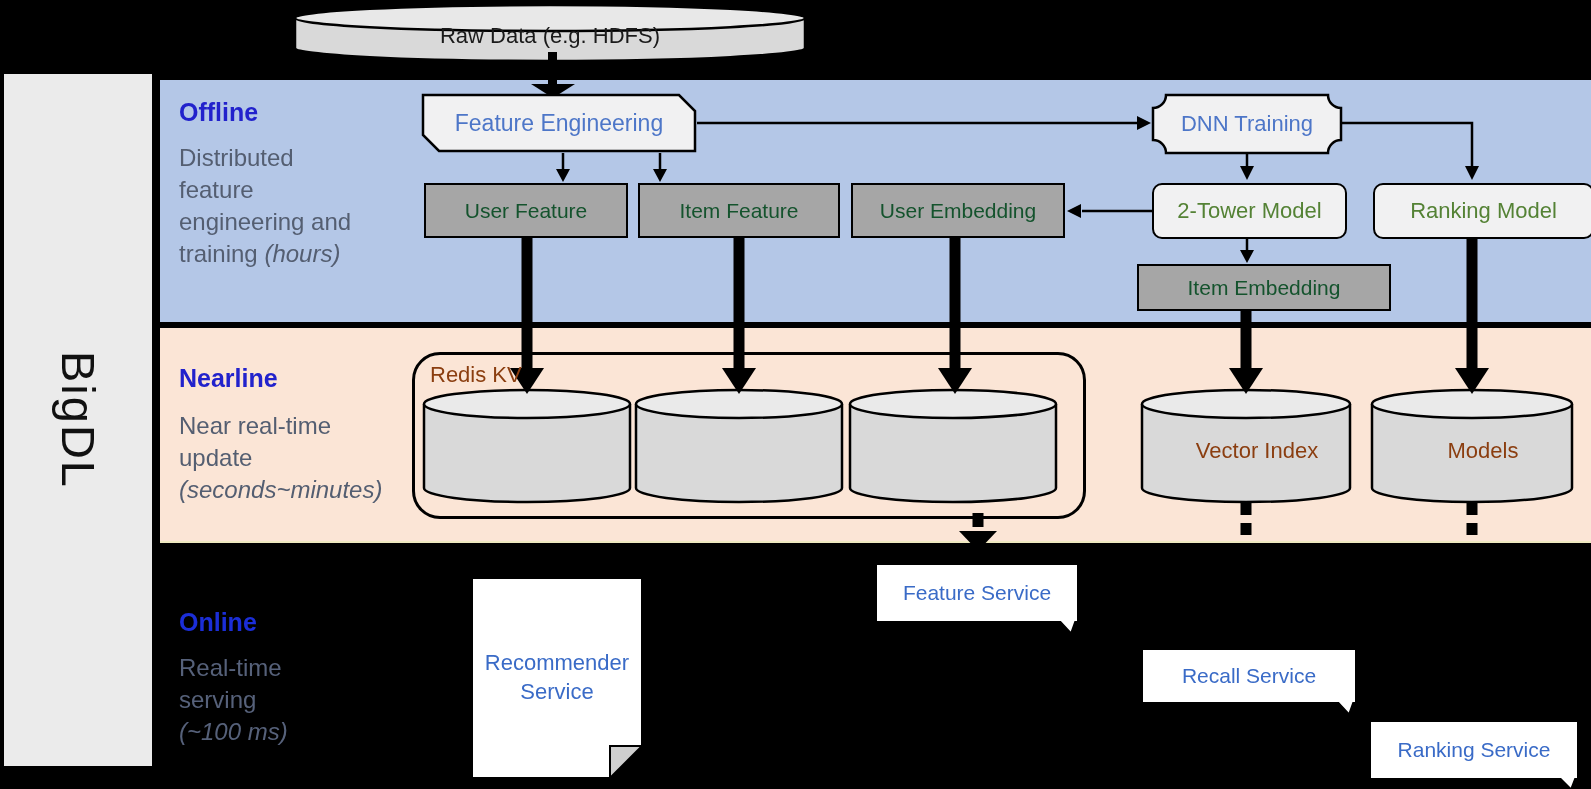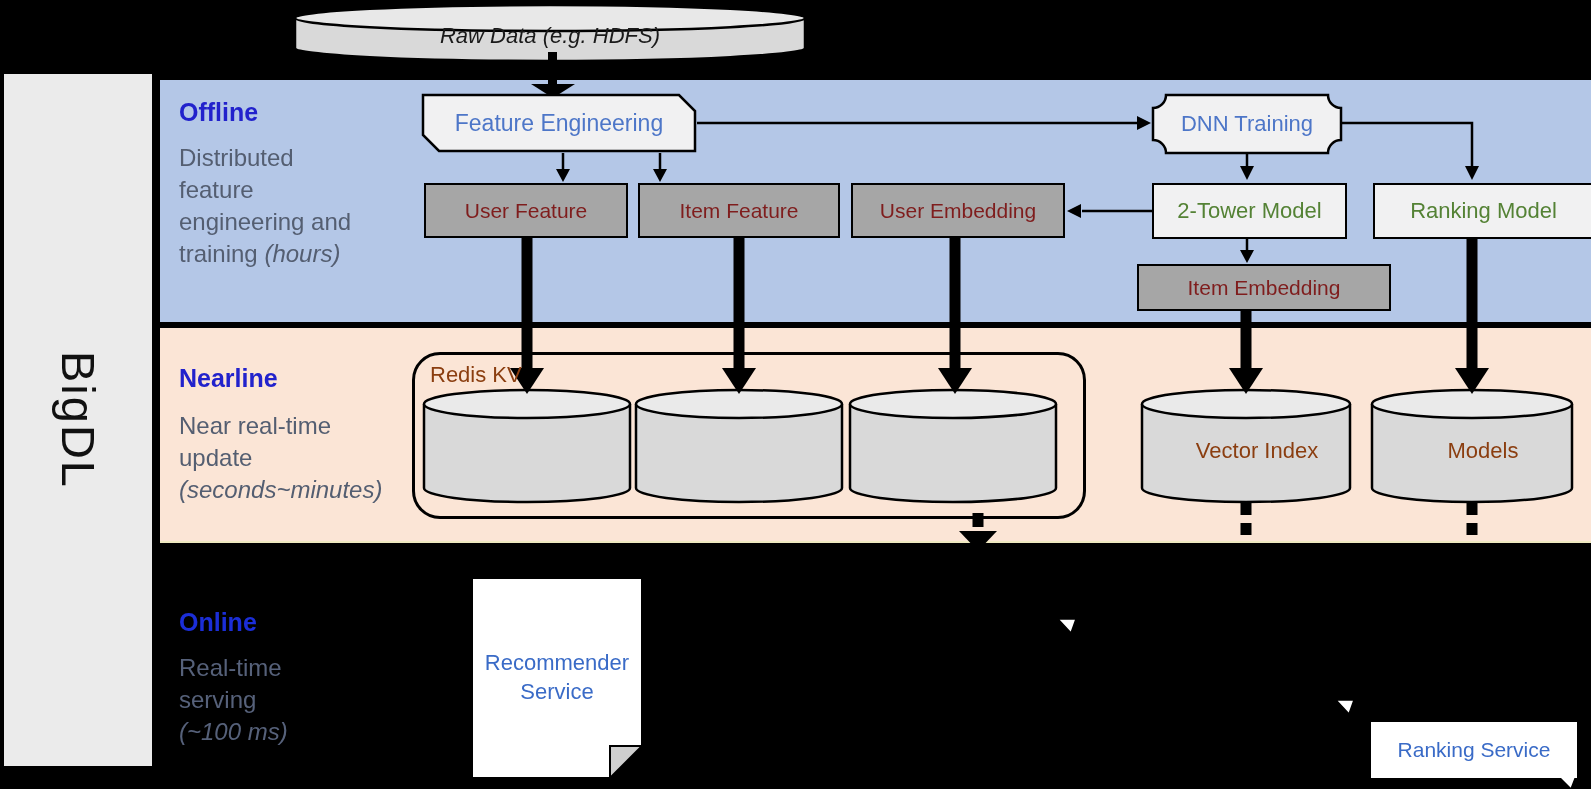--- a/index.html
+++ b/index.html
@@ -20,29 +20,29 @@
   svg.layer{left:0;top:0;z-index:3;}
   
   .sec-title{font-size:25px;font-weight:600;color:#2222CC;z-index:5;}
   .sec-desc{font-size:24px;line-height:32px;color:#545E71;white-space:pre-line;z-index:5;}
   .sec-desc .it{font-style:italic;}
   .online-title{color:#1B2ED8;}
   .online-desc{color:#56617A;}
   
   .node{z-index:4;display:flex;align-items:center;justify-content:center;
     box-sizing:border-box;text-align:center;}
-  .gray-box{background:#A6A6A6;border:2px solid #000;color:#7f1d1d;font-size:21px;}
-  .round-box{background:#F1F1F2;border:2px solid #000;border-radius:0;color:#548235;font-size:22px;}
+  .gray-box{background:#A6A6A6;border:2px solid #000;color:#14532d;font-size:21px;}
+  .round-box{background:#F1F1F2;border:2px solid #000;border-radius:10px;color:#548235;font-size:22px;}
   .white-box{background:#FFFFFF;color:#3A6BC7;font-size:21px;}
   .shape-label{z-index:5;display:flex;align-items:center;justify-content:center;
     text-align:center;pointer-events:none;}
   .fe-label{color:#4D76C8;font-size:23px;}
   .dnn-label{color:#4D76C8;font-size:22px;}
   .cyl-label{color:#8B3E10;font-size:22px;margin-left:11px;}
-  .raw-label{color:#1a1a1a;font-size:22px;font-style:italic;}
+  .raw-label{color:#1a1a1a;font-size:22px;}
   .redis-label{color:#8B3E10;font-size:22px;z-index:5;}
   .doc-label{color:#3A6BC7;font-size:22px;line-height:29px;white-space:pre-line;}
   
   .redis-container{left:412px;top:352px;width:668px;height:161px;border:3px solid #000;
     border-radius:28px;z-index:2;}
 </style>
 </head>
 <body>
 
 <div class="stage">
@@ -175,15 +175,17 @@
 serving
 </span><span class="it">(~100 ms)</span></div>
 
   <div class="abs node gray-box" style="left:424px;top:183px;width:204px;height:55px;">User Feature</div>
   <div class="abs node gray-box" style="left:638px;top:183px;width:202px;height:55px;">Item Feature</div>
   <div class="abs node gray-box" style="left:851px;top:183px;width:214px;height:55px;">User Embedding</div>
   <div class="abs node round-box" style="left:1152px;top:183px;width:195px;height:56px;">2-Tower Model</div>
   <div class="abs node round-box" style="left:1373px;top:183px;width:221px;height:56px;">Ranking Model</div>
   <div class="abs node gray-box" style="left:1137px;top:264px;width:254px;height:47px;">Item Embedding</div>
 
+  <div class="abs node white-box" style="left:877px;top:565px;width:200px;height:56px;">Feature Service</div>
+  <div class="abs node white-box" style="left:1143px;top:650px;width:212px;height:52px;">Recall Service</div>
   <div class="abs node white-box" style="left:1371px;top:722px;width:206px;height:56px;text-align:center;">Ranking Service</div>
 
 </div>
 
 </body></html>

